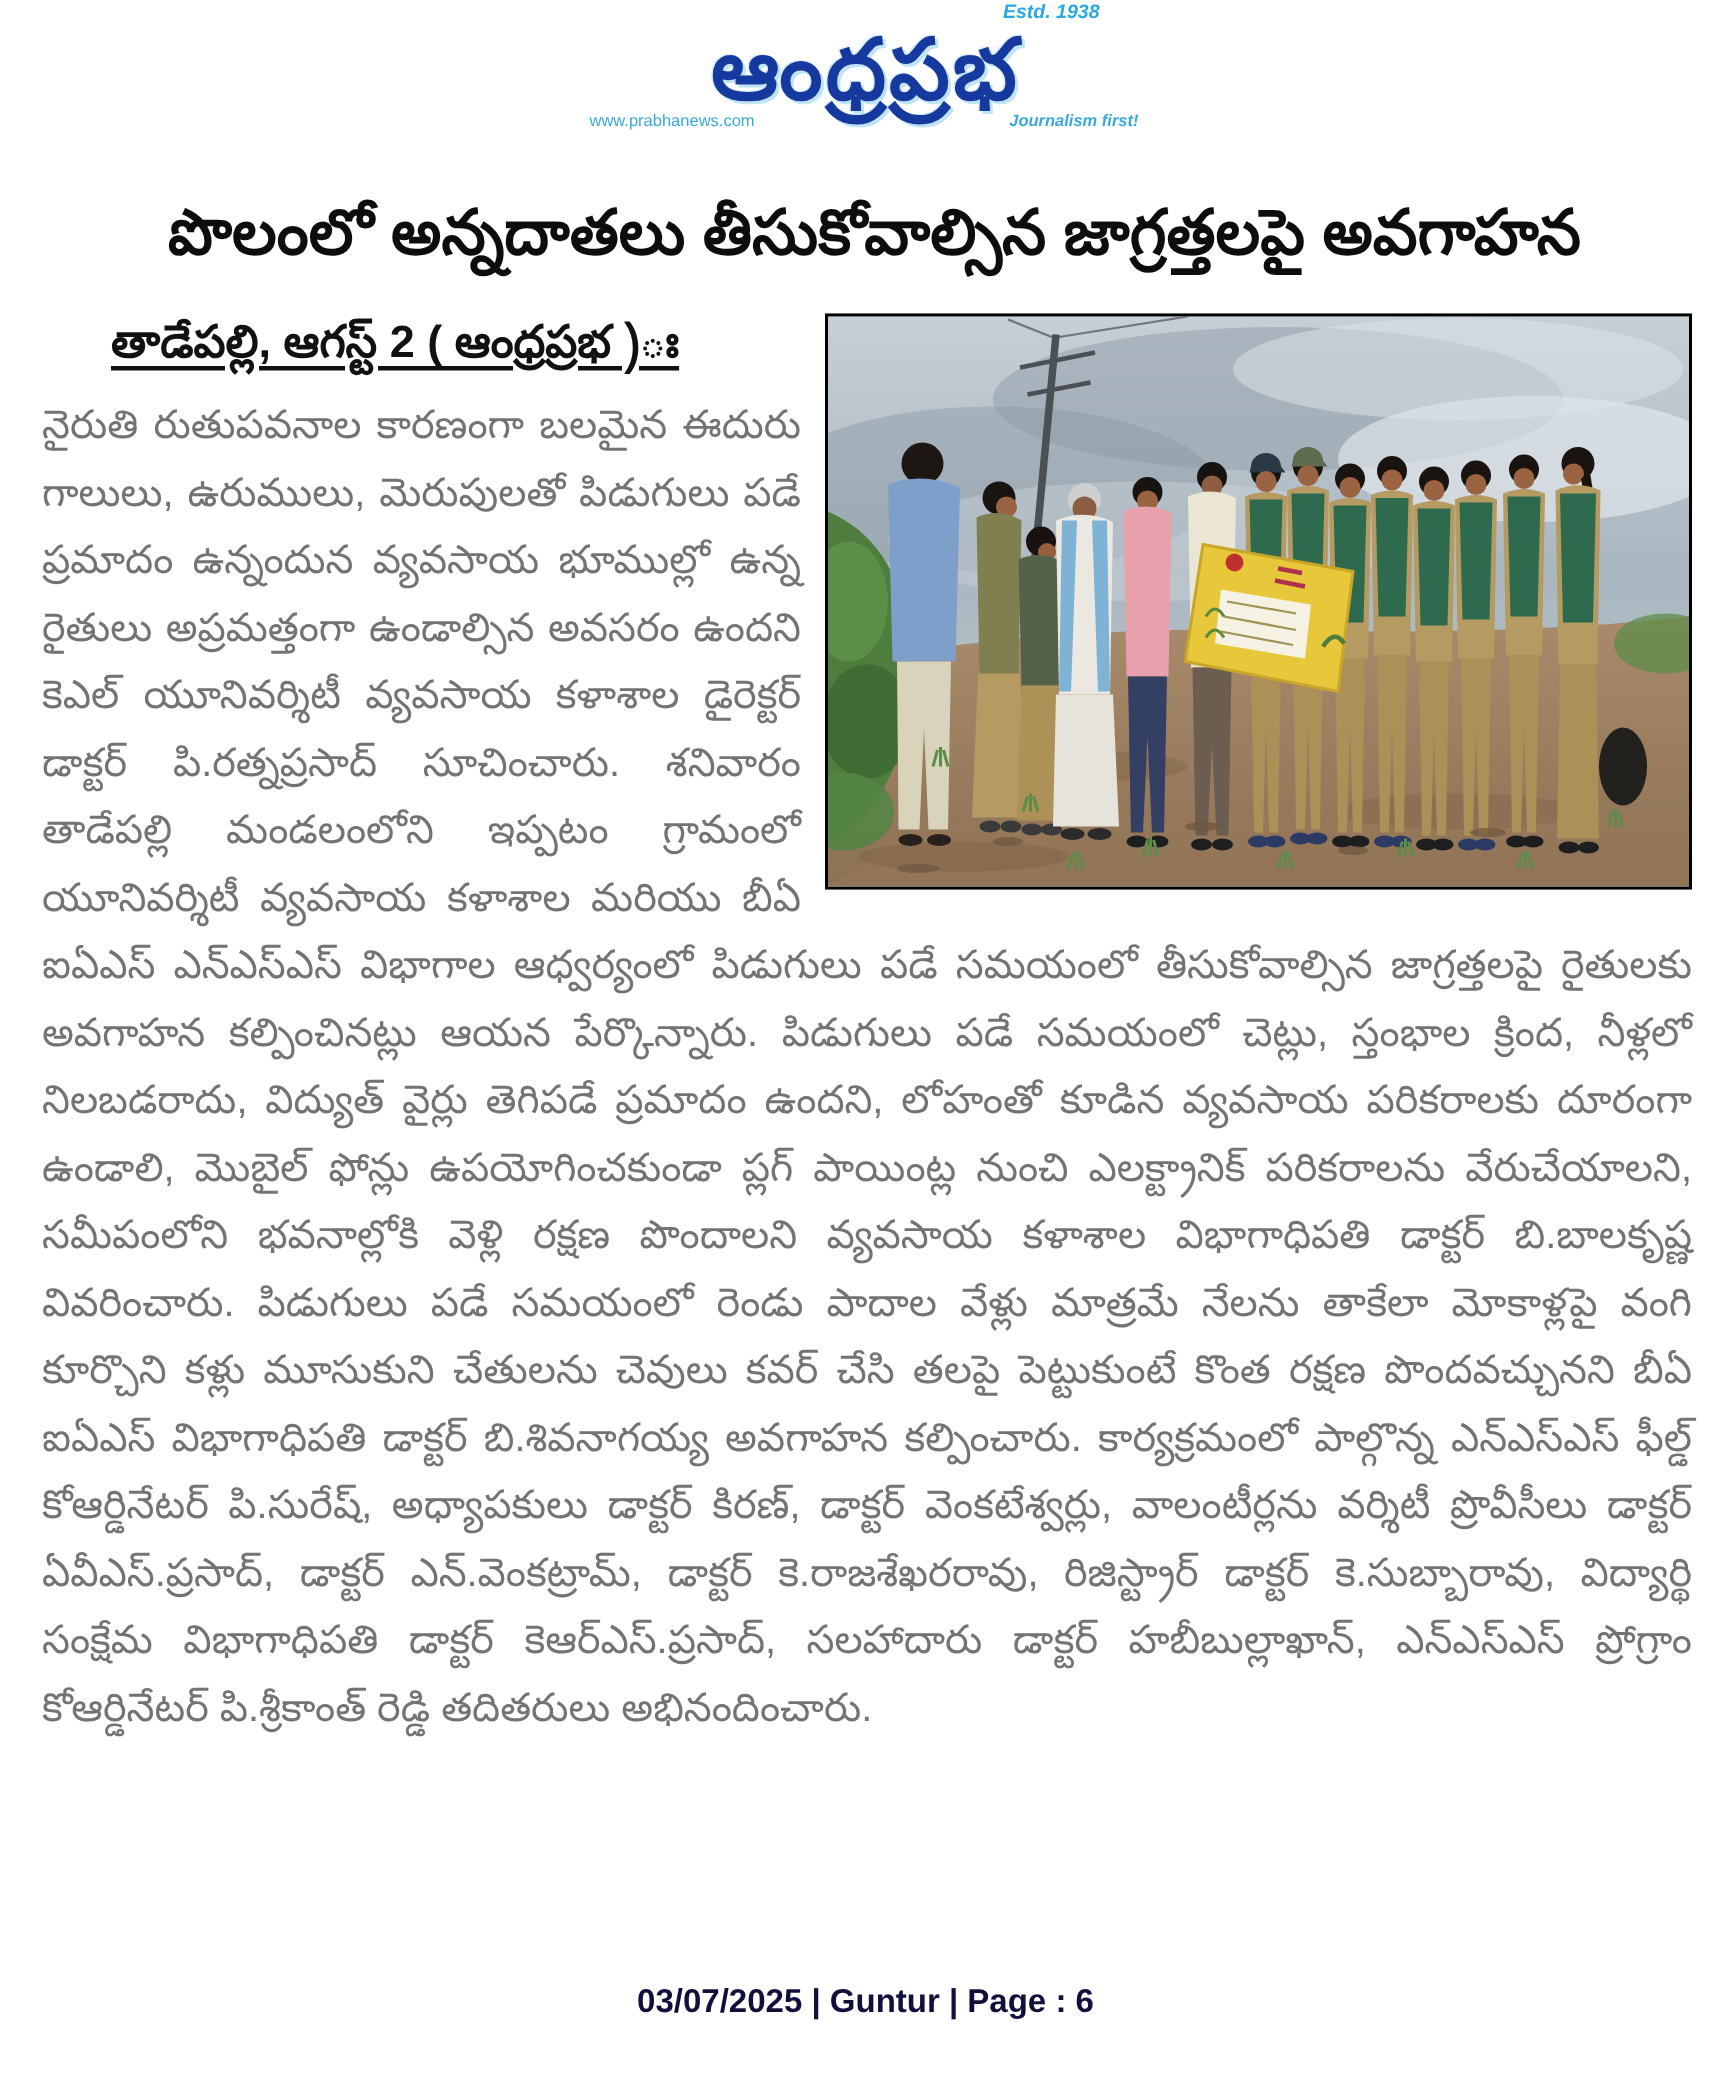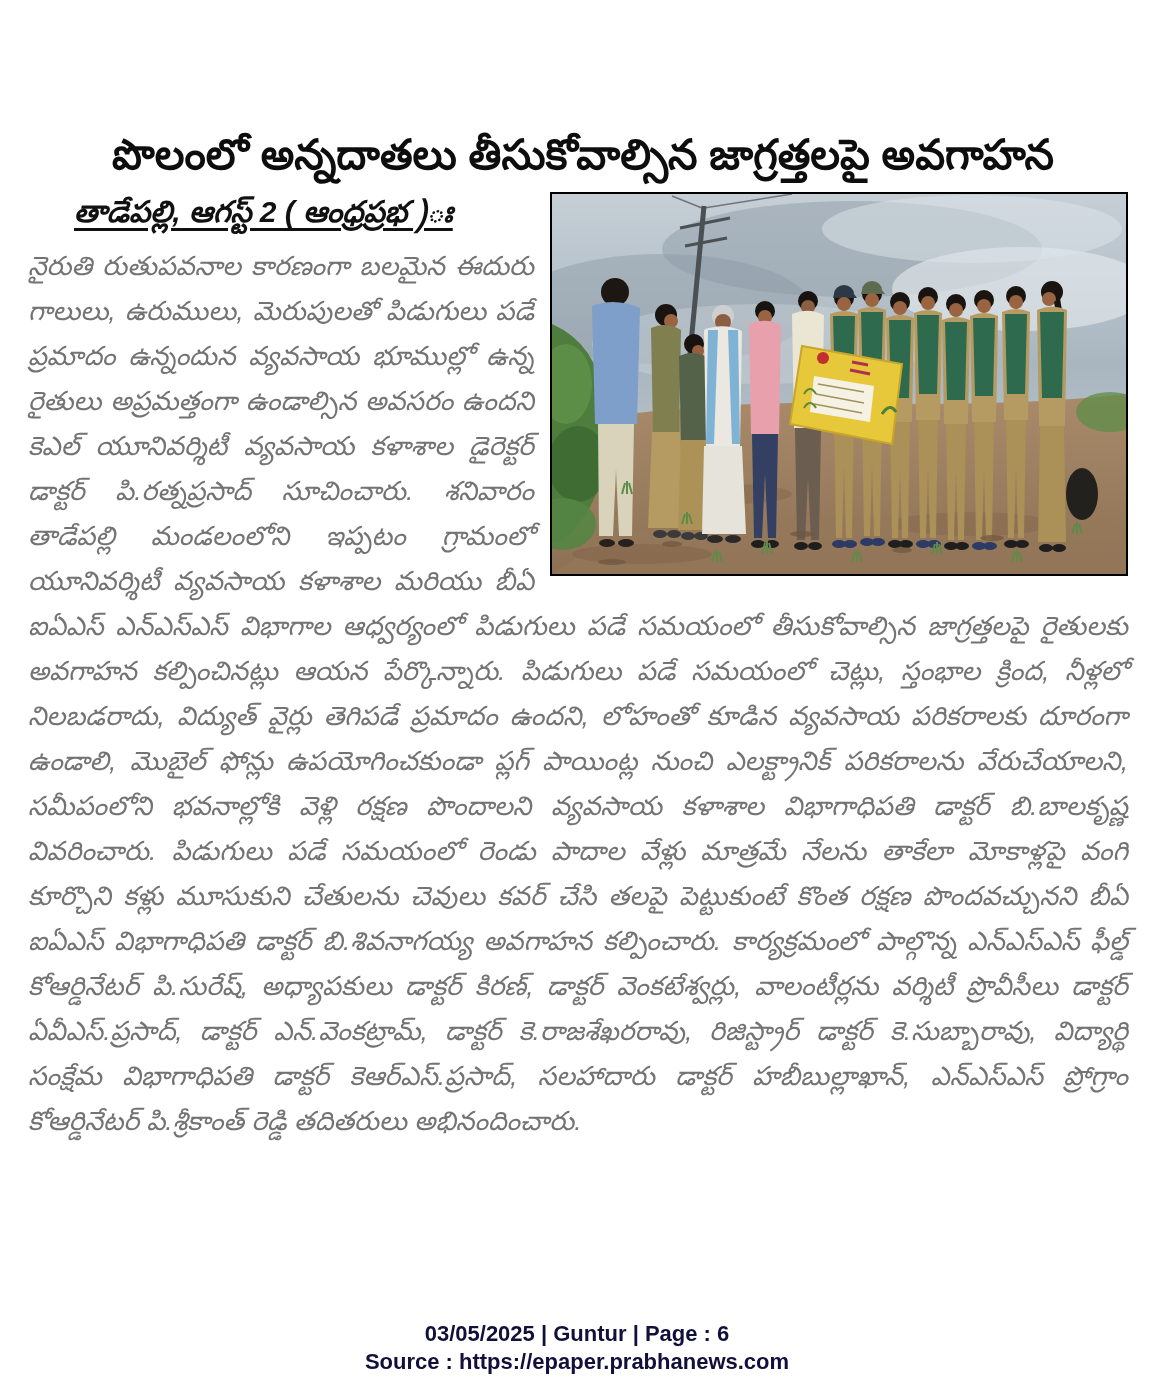--- a/index.html
+++ b/index.html
@@ -62,25 +62,24 @@
     font-size: 42px;
     line-height: 58px;
     font-weight: bold;
     color: #0d0d0d;
     white-space: nowrap;
   }
 
   
   .article {
     position: absolute;
-    top: 186px;
+    top: 203px;
     left: 28px;
     width: 1100px;
     color: #1d1d1d;
-    font-style: italic;
   }
   .photo-frame {
     float: right;
     width: 578px;
     height: 384px;
     border: 2px solid #000;
     margin: 6px 0 12px 16px;
     background: #b6c1c8;
   }
   .photo-frame svg { display: block; width: 100%; height: 100%; }
@@ -112,20 +111,28 @@
     color: #10103a;
   }
   .footer .f1 { font-size: 22px; line-height: 28px; }
   .footer .f2 { font-size: 22px; line-height: 28px; }
 </style>
 </head>
 <body>
 
 <div class="page">
 
+  <div class="masthead">
+    <div class="estd">Estd. 1938</div>
+    <div class="logo">ఆంధ్రప్రభ</div>
+    <div class="logo-sub">
+      <span class="website">www.prabhanews.com</span>
+      <span class="tagline">Journalism first!</span>
+    </div>
+  </div>
 
   <h1 class="headline">పొలంలో అన్నదాతలు తీసుకోవాల్సిన జాగ్రత్తలపై అవగాహన</h1>
 
   <div class="article">
 
     <div class="photo-frame">
       <svg viewBox="0 0 574 380" preserveAspectRatio="none">
         <defs>
           <linearGradient id="sky" x1="0" y1="0" x2="0" y2="1">
             <stop offset="0" stop-color="#c6cfd6"></stop>
@@ -314,17 +321,16 @@
         </g>
       </svg>
     </div>
 
     <h2 class="dateline">తాడేపల్లి, ఆగస్ట్ 2 ( ఆంధ్రప్రభ )ః</h2>
 
     <p class="body-text">నైరుతి రుతుపవనాల కారణంగా బలమైన ఈదురు గాలులు, ఉరుములు, మెరుపులతో పిడుగులు పడే ప్రమాదం ఉన్నందున వ్యవసాయ భూముల్లో ఉన్న రైతులు అప్రమత్తంగా ఉండాల్సిన అవసరం ఉందని కెఎల్ యూనివర్శిటీ వ్యవసాయ కళాశాల డైరెక్టర్ డాక్టర్ పి.రత్నప్రసాద్ సూచించారు. శనివారం తాడేపల్లి మండలంలోని ఇప్పటం గ్రామంలో యూనివర్శిటీ వ్యవసాయ కళాశాల మరియు బీఏ ఐఏఎస్ ఎన్ఎస్ఎస్ విభాగాల ఆధ్వర్యంలో పిడుగులు పడే సమయంలో తీసుకోవాల్సిన జాగ్రత్తలపై రైతులకు అవగాహన కల్పించినట్లు ఆయన పేర్కొన్నారు. పిడుగులు పడే సమయంలో చెట్లు, స్తంభాల క్రింద, నీళ్లలో నిలబడరాదు, విద్యుత్ వైర్లు తెగిపడే ప్రమాదం ఉందని, లోహంతో కూడిన వ్యవసాయ పరికరాలకు దూరంగా ఉండాలి, మొబైల్ ఫోన్లు ఉపయోగించకుండా ప్లగ్ పాయింట్ల నుంచి ఎలక్ట్రానిక్ పరికరాలను వేరుచేయాలని, సమీపంలోని భవనాల్లోకి వెళ్లి రక్షణ పొందాలని వ్యవసాయ కళాశాల విభాగాధిపతి డాక్టర్ బి.బాలకృష్ణ వివరించారు. పిడుగులు పడే సమయంలో రెండు పాదాల వేళ్లు మాత్రమే నేలను తాకేలా మోకాళ్లపై వంగి కూర్చొని కళ్లు మూసుకుని చేతులను చెవులు కవర్ చేసి తలపై పెట్టుకుంటే కొంత రక్షణ పొందవచ్చునని బీఏ ఐఏఎస్ విభాగాధిపతి డాక్టర్ బి.శివనాగయ్య అవగాహన కల్పించారు. కార్యక్రమంలో పాల్గొన్న ఎన్ఎస్ఎస్ ఫీల్డ్ కోఆర్డినేటర్ పి.సురేష్, అధ్యాపకులు డాక్టర్ కిరణ్, డాక్టర్ వెంకటేశ్వర్లు, వాలంటీర్లను వర్శిటీ ప్రొవీసీలు డాక్టర్ ఏవీఎస్.ప్రసాద్, డాక్టర్ ఎన్.వెంకట్రామ్, డాక్టర్ కె.రాజశేఖరరావు, రిజిస్ట్రార్ డాక్టర్ కె.సుబ్బారావు, విద్యార్థి సంక్షేమ విభాగాధిపతి డాక్టర్ కెఆర్ఎస్.ప్రసాద్, సలహాదారు డాక్టర్ హబీబుల్లాఖాన్, ఎన్ఎస్ఎస్ ప్రోగ్రాం కోఆర్డినేటర్ పి.శ్రీకాంత్ రెడ్డి తదితరులు అభినందించారు.</p>
   </div>
 
   <div class="footer">
-    <div class="f1">03/05/2025 | Guntur | Page : 6</div>
-    <div class="f2">Source : https://epaper.prabhanews.com</div>
+    <div class="f1">03/07/2025 | Guntur | Page : 6</div>
   </div>
 
 </div>
 
 </body></html>

